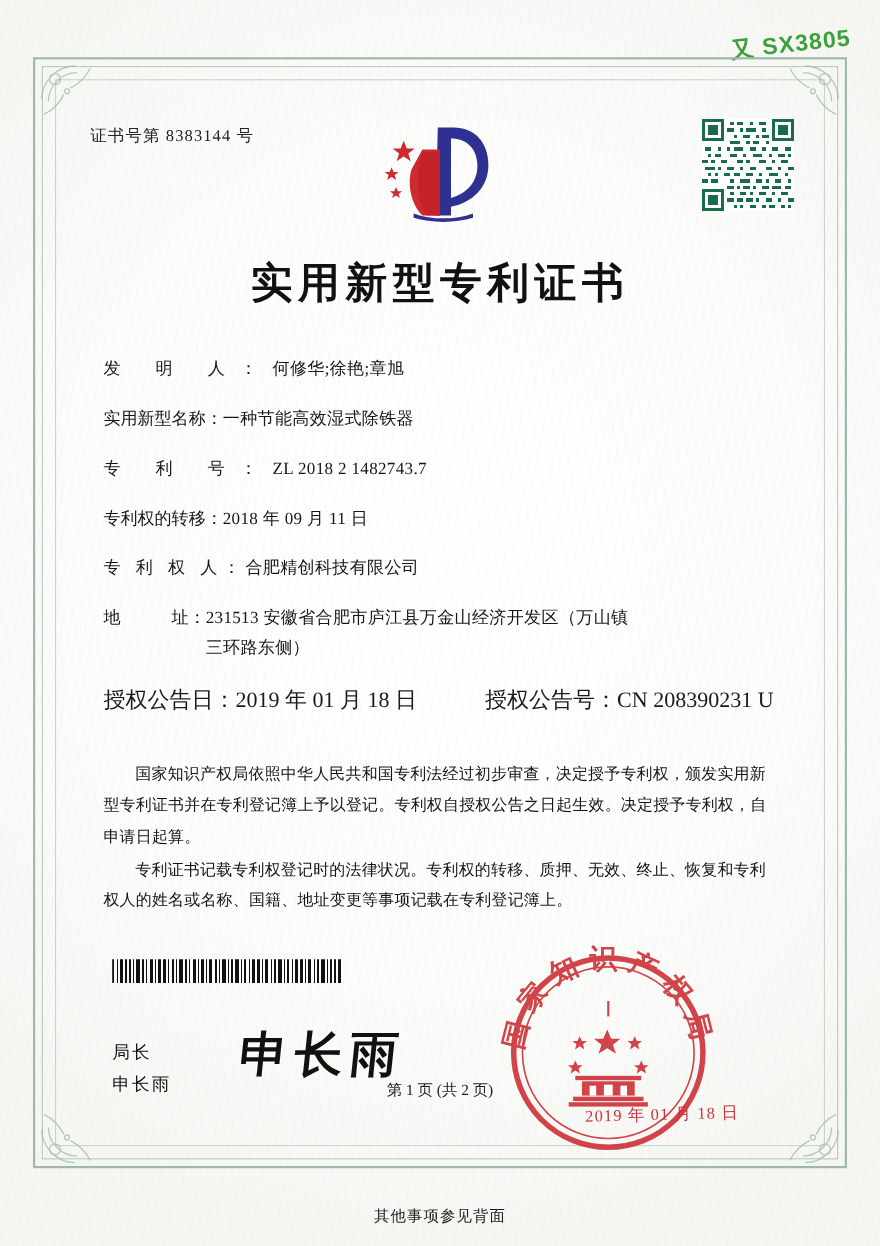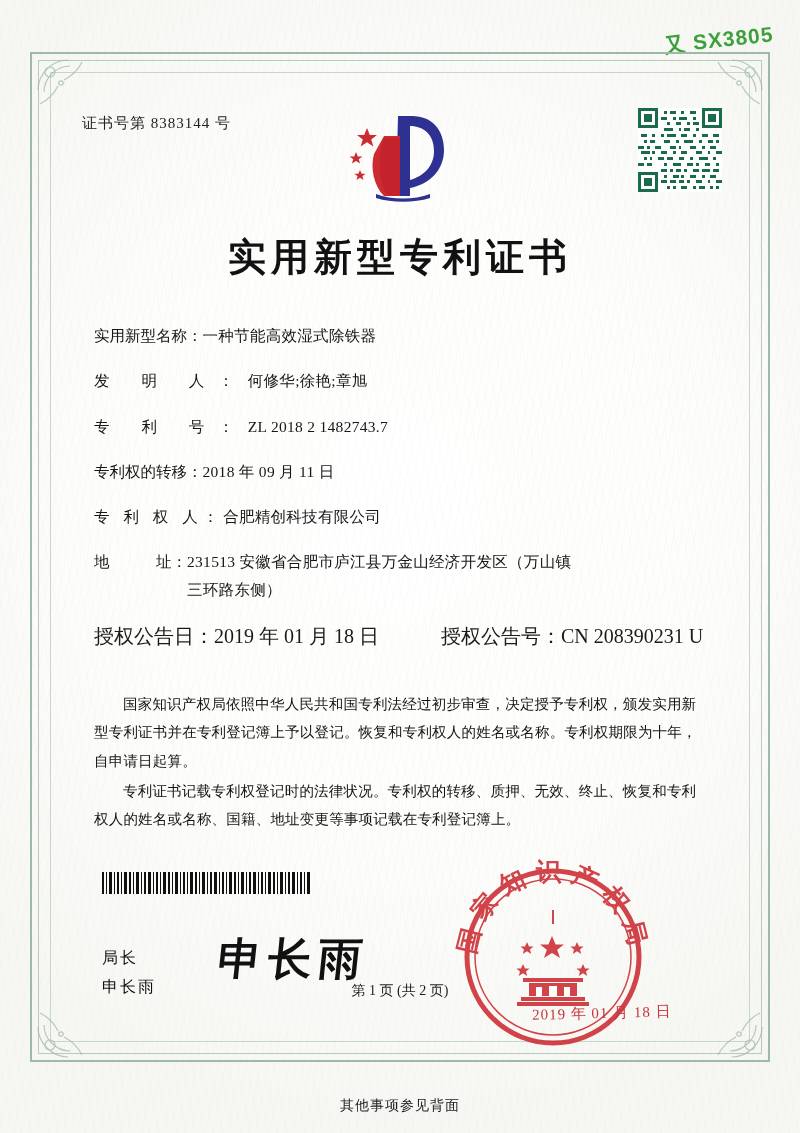--- a/index.html
+++ b/index.html
@@ -435,27 +435,27 @@
         <polygon points="20,62 21.6,65.8 25.6,65.8 22.4,68.3 23.6,72.1 20,69.8 16.4,72.1 17.6,68.3 14.4,65.8 18.4,65.8"></polygon>
       </g>
       <path d="M36 86 C52 92 74 92 90 86 L90 90 C74 95 52 95 36 90 Z" fill="#2e3192"></path>
     </svg>
 
     <div class="title">实用新型专利证书</div>
 
     <div class="fields">
 
       <div class="field">
+        <span class="lab spaced-4">发 明 人：</span>
+        <span class="val">何修华;徐艳;章旭</span>
+      </div>
+
+      <div class="field">
         <span class="lab">实用新型名称：</span>
         <span class="val">一种节能高效湿式除铁器</span>
-      </div>
-
-      <div class="field">
-        <span class="lab spaced-4">发 明 人：</span>
-        <span class="val">何修华;徐艳;章旭</span>
       </div>
 
       <div class="field">
         <span class="lab spaced-4">专 利 号：</span>
         <span class="val">ZL 2018 2 1482743.7</span>
       </div>
 
       <div class="field">
         <span class="lab">专利权的转移：</span>
         <span class="val">2018 年 09 月 11 日</span>
@@ -476,21 +476,21 @@
 
       <div class="field-inline2">
         <span>授权公告日：</span>
         <span>2019 年 01 月 18 日</span>
         <span class="seg2">授权公告号：</span>
         <span>CN 208390231 U</span>
       </div>
     </div>
 
     <div class="paras">
-      <p class="para">国家知识产权局依照中华人民共和国专利法经过初步审查，决定授予专利权，颁发实用新型专利证书并在专利登记簿上予以登记。恢复和专利权人的姓名或名称。专利权期限为十年，自申请日起算。</p>
+      <p class="para">国家知识产权局依照中华人民共和国专利法经过初步审查，决定授予专利权，颁发实用新型专利证书并在专利登记簿上予以登记。专利权自授权公告之日起生效。决定授予专利权，自申请日起算。</p>
       <p class="para">专利证书记载专利权登记时的法律状况。专利权的转移、质押、无效、终止、恢复和专利权人的姓名或名称、国籍、地址变更等事项记载在专利登记簿上。</p>
     </div>
 
     <svg class="barcode" viewBox="0 0 210 22" shape-rendering="crispEdges">
       <g fill="#111">
         <rect x="0" y="0" width="2" height="22"></rect>
           <rect x="4" y="0" width="1" height="22"></rect>
         <rect x="7" y="0" width="3" height="22"></rect>
           <rect x="12" y="0" width="1" height="22"></rect>
         <rect x="15" y="0" width="2" height="22"></rect>

